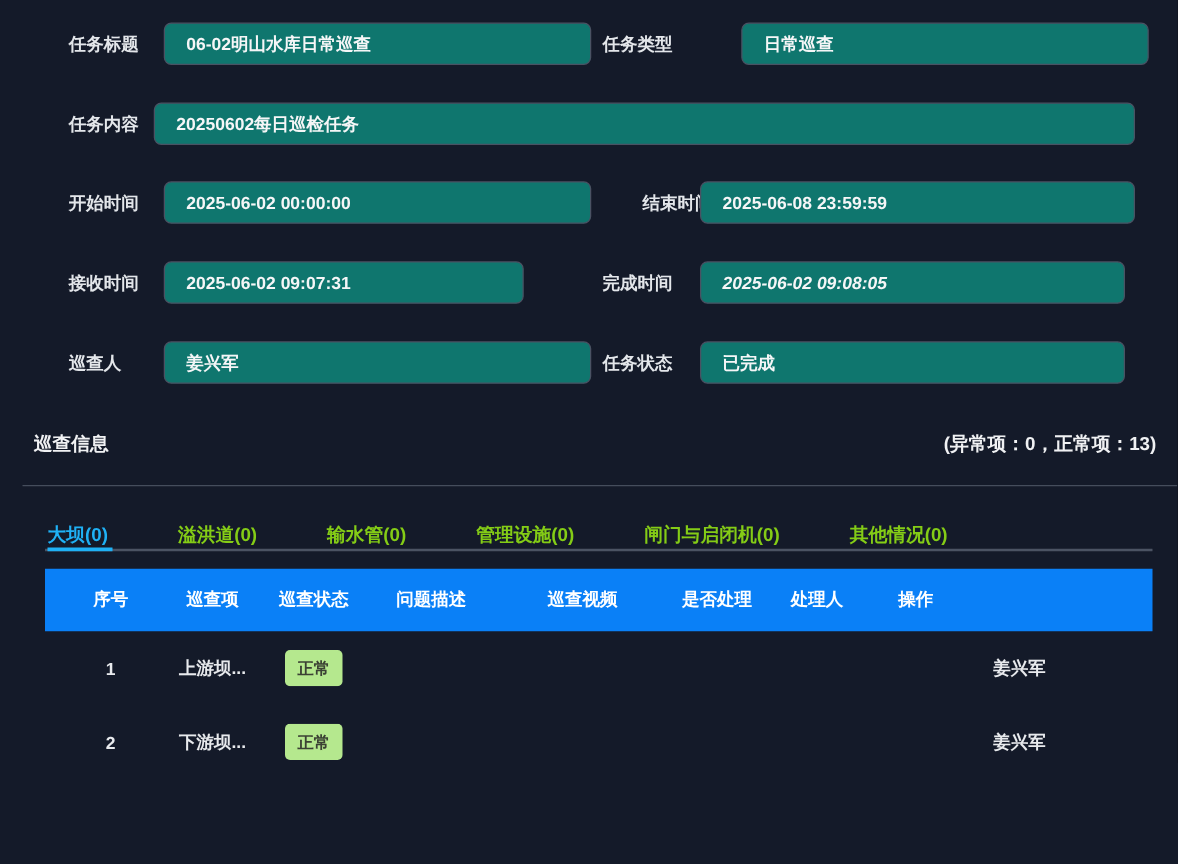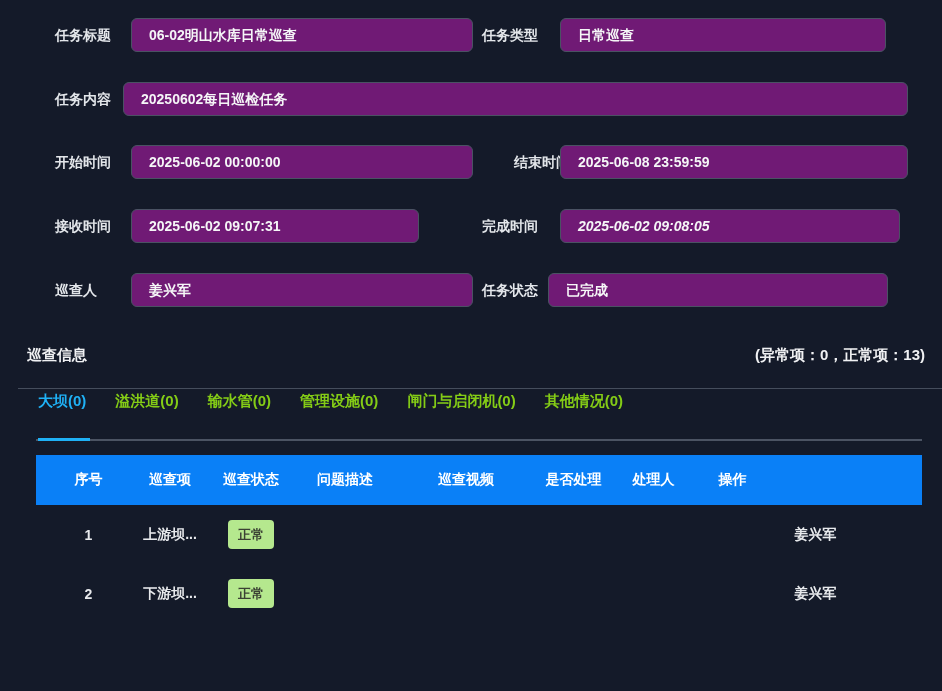--- a/index.html
+++ b/index.html
@@ -17,21 +17,21 @@
     position: absolute;
     font-size: 14px;
     font-weight: 600;
     color: #e3e6ea;
     line-height: 34px;
     white-space: nowrap;
   }
   .field-input {
     position: absolute;
     height: 34px;
-    background: #701a75;
+    background: #0f766e;
     border: 1px solid #4a5263;
     border-radius: 6px;
     color: #f5f6f7;
     font-size: 14px;
     font-weight: 600;
     line-height: 32px;
     padding: 0 17px;
     white-space: nowrap;
     overflow: hidden;
     font-family: "Liberation Sans", "DejaVu Sans", sans-serif;
@@ -51,23 +51,23 @@
     color: #f0f1f3;
   }
   .section-divider {
     position: absolute;
     left: 18px; right: 0; top: 388px;
     height: 1px;
     background: #454d5c;
   }
   .tabs {
     position: absolute;
-    left: 38px; top: 392px;
+    left: 38px; top: 419px;
     display: flex;
-    gap: 29px;
+    gap: 56px;
   }
   .tab {
     font-size: 15px;
     font-weight: 600;
     color: #84cc16;
     cursor: pointer;
     white-space: nowrap;
   }
   .tab.active { color: #1fb1f5; }
   .tabs-baseline {
@@ -125,42 +125,42 @@
 </style>
 </head>
 <body>
 
 <div id="screen">
 
   <div class="field-label" style="left:55px; top:18px;">任务标题</div>
   <div class="field-input" style="left:131px; top:18px; width:342px;">06-02明山水库日常巡查</div>
 
   <div class="field-label" style="left:482px; top:18px;">任务类型</div>
-  <div class="field-input" style="left:560px; top:18px; width:326px;">日常巡查</div>
+  <div class="field-input" style="left:593px; top:18px; width:326px;">日常巡查</div>
 
   <div class="field-label" style="left:55px; top:82px;">任务内容</div>
   <div class="field-input" style="left:123px; top:82px; width:785px;">20250602每日巡检任务</div>
 
   <div class="field-label" style="left:55px; top:145px;">开始时间</div>
   <div class="field-input" style="left:131px; top:145px; width:342px;">2025-06-02 00:00:00</div>
 
   <div class="field-label" style="left:482px; top:145px;margin-left:32px;">结束时间</div>
   <div class="field-input" style="left:560px; top:145px; width:348px;">2025-06-08 23:59:59</div>
 
   <div class="field-label" style="left:55px; top:209px;">接收时间</div>
   <div class="field-input" style="left:131px; top:209px; width:288px;">2025-06-02 09:07:31</div>
 
   <div class="field-label" style="left:482px; top:209px;">完成时间</div>
   <div class="field-input" style="left:560px; top:209px; width:340px;font-style:italic;">2025-06-02 09:08:05</div>
 
   <div class="field-label" style="left:55px; top:273px;">巡查人</div>
   <div class="field-input" style="left:131px; top:273px; width:342px;">姜兴军</div>
 
   <div class="field-label" style="left:482px; top:273px;">任务状态</div>
-  <div class="field-input" style="left:548px; top:273px; width:340px;">已完成</div>
+  <div class="field-input" style="left:560px; top:273px; width:340px;">已完成</div>
 
   <div class="section-title">巡查信息</div>
   <div class="section-summary">(异常项：0，正常项：13)</div>
   <div class="section-divider"></div>
 
   <div class="tabs">
     <div class="tab active">大坝(0)</div>
     <div class="tab">溢洪道(0)</div>
     <div class="tab">输水管(0)</div>
     <div class="tab">管理设施(0)</div>

